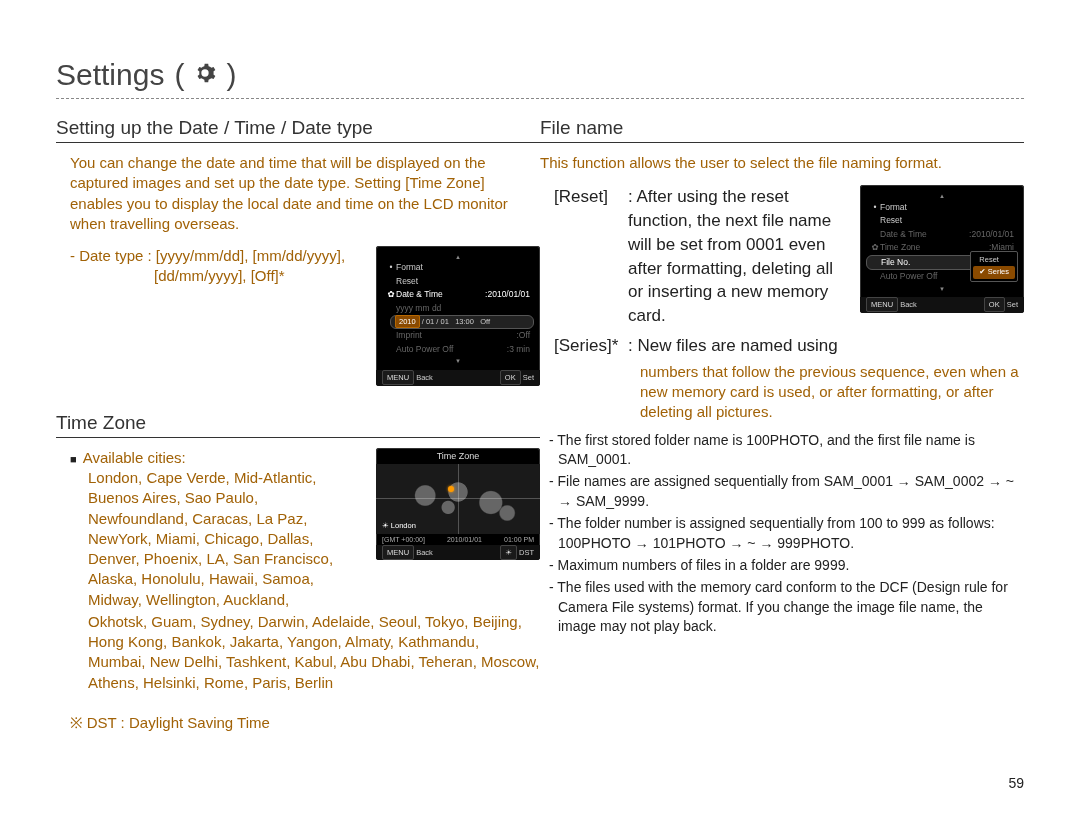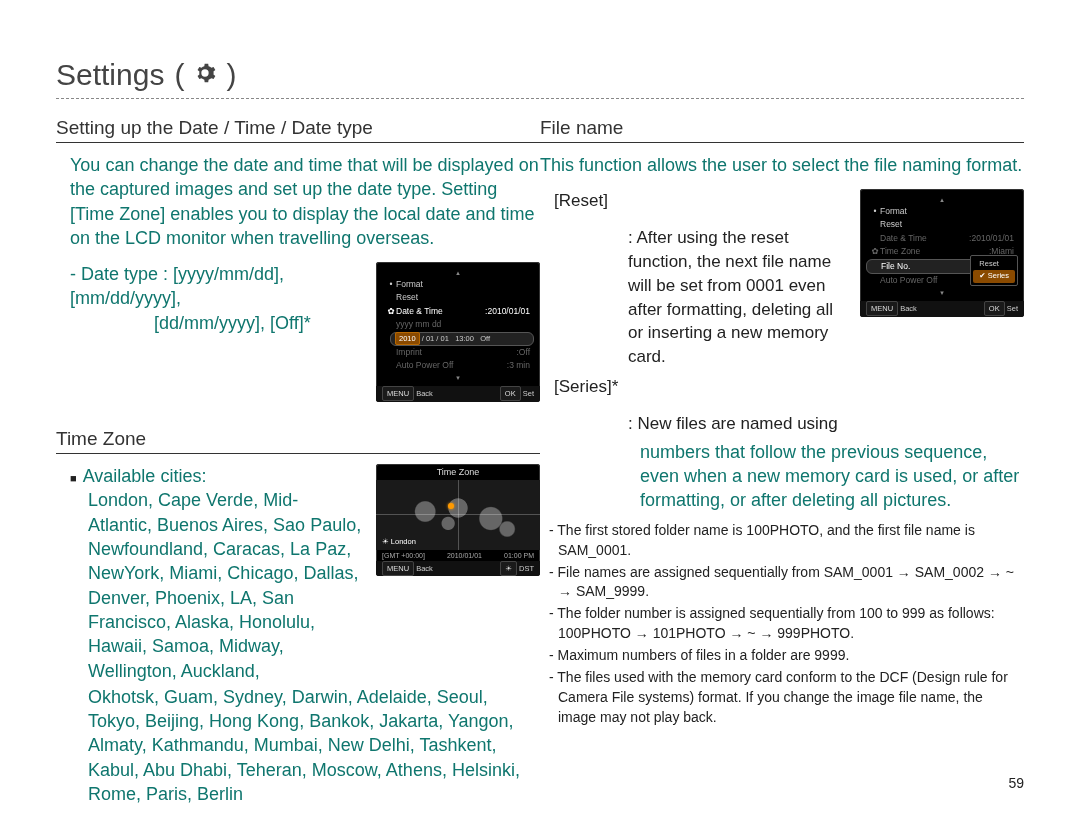--- a/index.html
+++ b/index.html
@@ -8,21 +8,21 @@
 
   .pg-title { font-size: 30px; font-weight: 400; color: #444; display: flex; align-items: center; gap: 10px; }
   .pg-title-line { border-bottom: 1px dashed #888; margin-top: 6px; margin-bottom: 18px; }
   .gear-wrap { font-size: 24px; color: #444; position: relative; top: 1px; }
 
   .cols { display: flex; }
   .col { flex: 1 1 50%; }
 
   .section-head { font-size: 19px; font-weight: 400; color: #333; border-bottom: 1px solid #333; padding-bottom: 3px; margin-bottom: 10px; }
 
-  .body-text { font-size: 18px; line-height: 1.35; color: #0f766e; }
+  .body-text { font-size: 15px; line-height: 1.35; color: #a16207; }
   .indent { padding-left: 14px; }
 
   .row-flex { display: flex; align-items: flex-start; gap: 14px; margin-top: 12px; }
 
   .lcd { background: #000; color: #ccc; font-size: 8.5px; border-radius: 3px; padding: 6px; width: 164px; box-shadow: 0 0 0 1px #333 inset; line-height: 1.35; position: relative; }
   .lcd-row { display: flex; justify-content: space-between; padding: 1px 4px; }
   .lcd-row.sel { background: #222; border: 1px solid #555; border-radius: 6px; }
   .lcd-row.hl { color: #fff; }
   .lcd-dim { color: #666; }
   .lcd-icon { display:inline-block; width:10px; text-align:center; }
@@ -48,21 +48,21 @@
   .lcd-map-foot { display:flex; justify-content:space-between; padding:3px 6px; background:#111; font-size:7.5px;}
   .map-label { position:absolute; left:6px; bottom:4px; font-size:7.5px; color:#fff;}
   .map-dot { position:absolute; left:44%; top:32%; width:6px; height:6px; background:#ff9a00; border-radius:50%; box-shadow: 0 0 3px #ff9a00;}
   .map-cross { position:absolute; left:50%; top:0; bottom:0; width:1px; background:rgba(255,255,255,.25);}
   .map-cross-h { position:absolute; top:48%; left:0; right:0; height:1px; background:rgba(255,255,255,.25);}
 
   .bullet-sq::before { content:"■"; font-size:11px; margin-right:6px; color:#222; }
 
   .opt-list .item { display:flex; font-size:17px; line-height:1.4; margin-bottom:6px;}
   .opt-list .key { min-width:74px;}
-  .opt-list .body { flex:1;margin-top:37px;}
+  .opt-list .body { flex:1;}
 
   .note-list .li { font-size:14px; line-height:1.42; padding-left:14px; text-indent:-9px; margin-bottom:2px;}
 
   .page-num { position:absolute; right:56px; bottom:24px; font-size:14px; color:#222;}
 </style>
 </head>
 <body>
 
 <div class="page">
 

